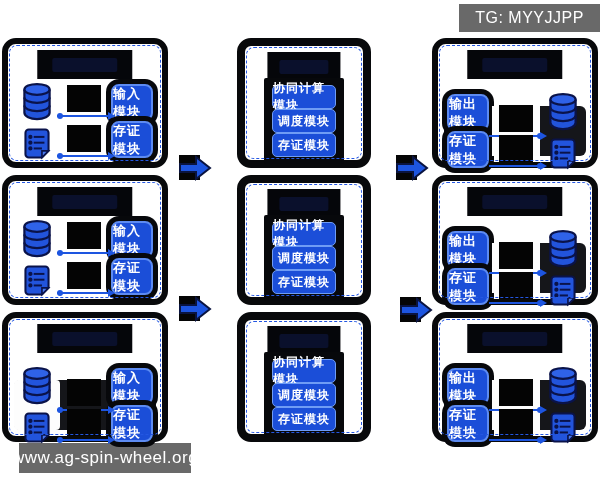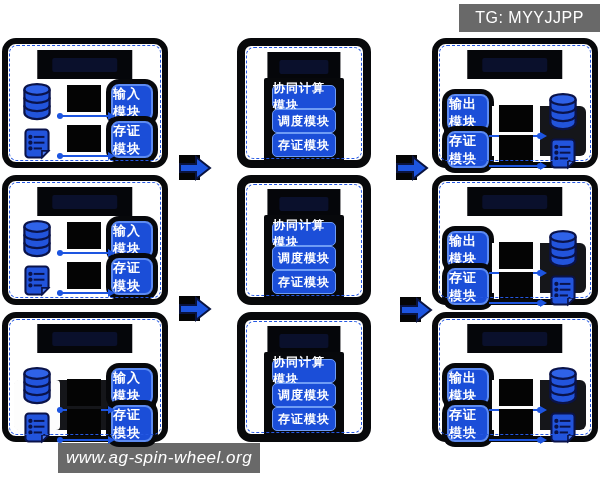--- a/index.html
+++ b/index.html
@@ -1,23 +1,23 @@
 <!DOCTYPE html>
 <html><head>
 <meta charset="utf-8">
 <style>
   html,body{margin:0;padding:0;background:#fff;}
   #stage{position:relative;width:600px;height:480px;background:#ffffff;overflow:hidden;
          font-family:"Liberation Sans",sans-serif;}
 
   
   .badge{position:absolute;background:#696969;color:#fff;display:flex;align-items:center;
-         justify-content:center;white-space:nowrap;margin-left:48px;}
+         justify-content:center;white-space:nowrap;}
   #tg-badge{right:0;top:4px;width:141px;height:28px;font-size:16px;letter-spacing:.5px;}
-  #watermark{left:10px;top:443px;width:202px;height:30px;font-size:17px;letter-spacing:.5px;font-style:italic;}
+  #watermark{left:19px;top:443px;width:172px;height:30px;font-size:17px;letter-spacing:.5px;}
 
   
   .box{position:absolute;background:#fff;border:6px solid #08090b;border-radius:14px;box-sizing:border-box;}
   .box::before{content:"";position:absolute;inset:1px;border:1.5px dashed #2457e2;border-radius:8px;pointer-events:none;z-index:5;}
   .hdr{position:absolute;top:6px;left:50%;transform:translateX(-50%);width:62%;height:29px;
        background:#05060a;display:flex;align-items:center;justify-content:center;z-index:1;}
   .hdr-blob{width:68%;height:14px;background:#0a102c;border-radius:2px;}
 
   .content{position:absolute;left:6px;right:6px;top:42px;bottom:6px;display:flex;align-items:center;z-index:2;}
   .dark .content{background:#15161a;border-radius:6px;margin-top:20px;}

